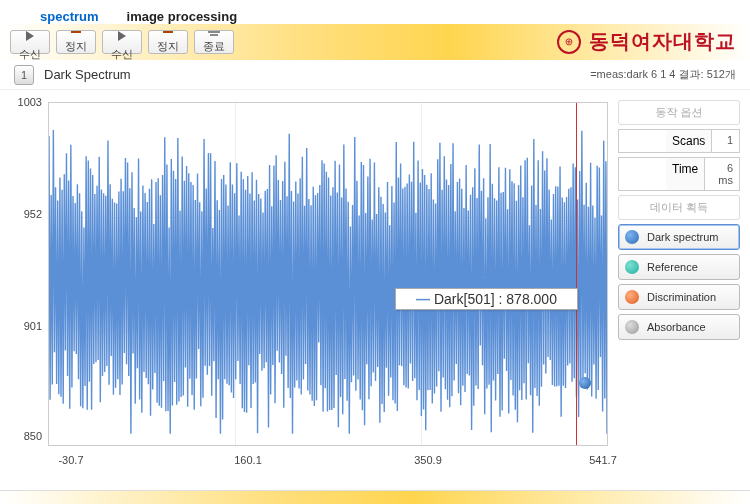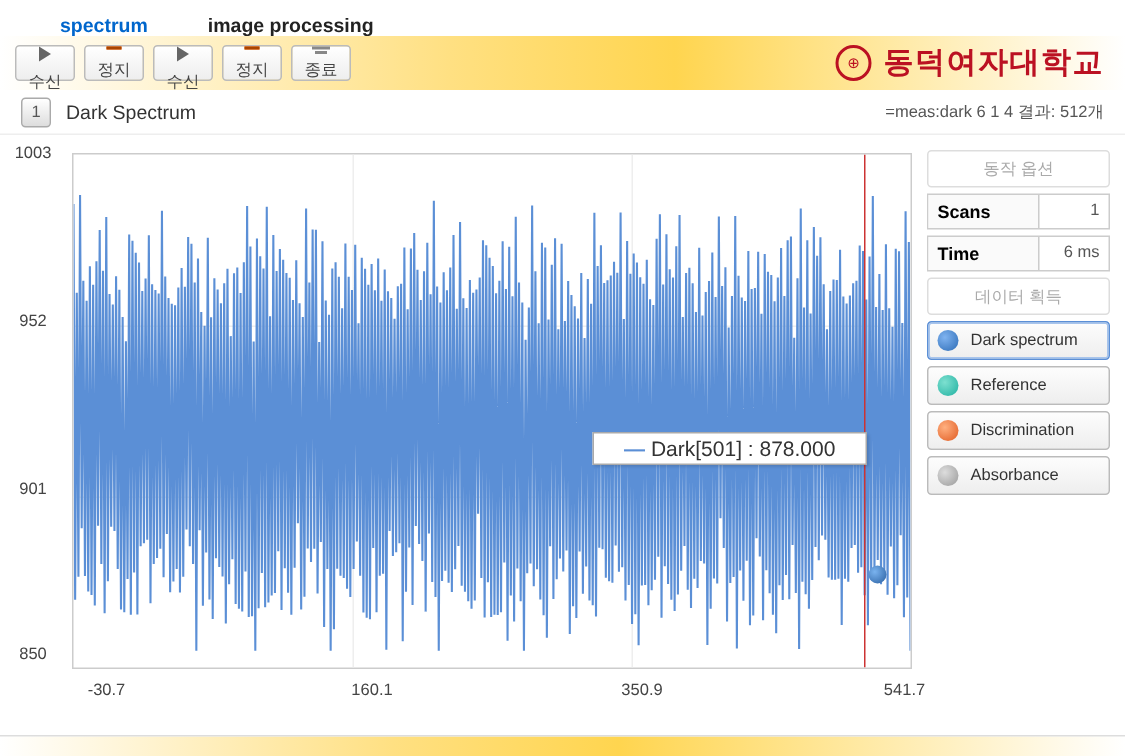--- a/index.html
+++ b/index.html
@@ -10,21 +10,21 @@
     width: 750px;
     height: 504px;
     overflow: hidden;
     position: relative;
   }
   .topbar {
     height: 24px;
     display: flex;
     align-items: flex-end;
     padding: 0 20px 0 40px;
-    gap: 40px;
+    gap: 28px;
     font-size: 13px;
     font-weight: bold;
     color: #333;
   }
   .topbar .tab1 { color: #0066cc; }
   .topbar .tab2 { color: #222; }
 
   .header-row {
     height: 36px;
     background: linear-gradient(90deg, #fff 0%, #ffe082 40%, #ffd54f 60%, #fff 100%);
@@ -137,24 +137,25 @@
     padding: 4px;
     border-radius: 3px;
   }
   .side-row {
     display: flex;
     border: 1px solid #ccc;
   }
   .side-row .lbl {
     flex: 1;
     padding: 4px 6px;
-    font-weight: bold;
+    font-weight: normal;
     font-size: 12px;
     border-right: 1px solid #ccc;
     background: #fafafa;
+    margin-left: 47px;
   }
   .side-row .val {
     width: 46px;
     padding: 4px 6px;
     text-align: right;
     font-size: 11px;
     color: #555;
   }
   .side-btn {
     border: 1px solid #bbb;
@@ -189,21 +190,21 @@
     background: repeating-linear-gradient(to bottom, transparent 0, transparent 1px, #fff 1px, #fff 100%);
     overflow: hidden;
   }
   .gridline-v, .gridline-h { position: absolute; background: #eee; }
   .gridline-h { left:0; right:0; height:1px; }
   .gridline-v { top:0; bottom:0; width:1px; }
 
   .ylabel {
     position: absolute;
     width: 40px;
-    text-align: center;
+    text-align: right;
     font-size: 11px;
     color: #444;
   }
   .xlabel {
     position: absolute;
     bottom: 14px;
     transform: translateX(-50%);
     font-size: 11px;
     color: #444;
     margin-left: 23px;

